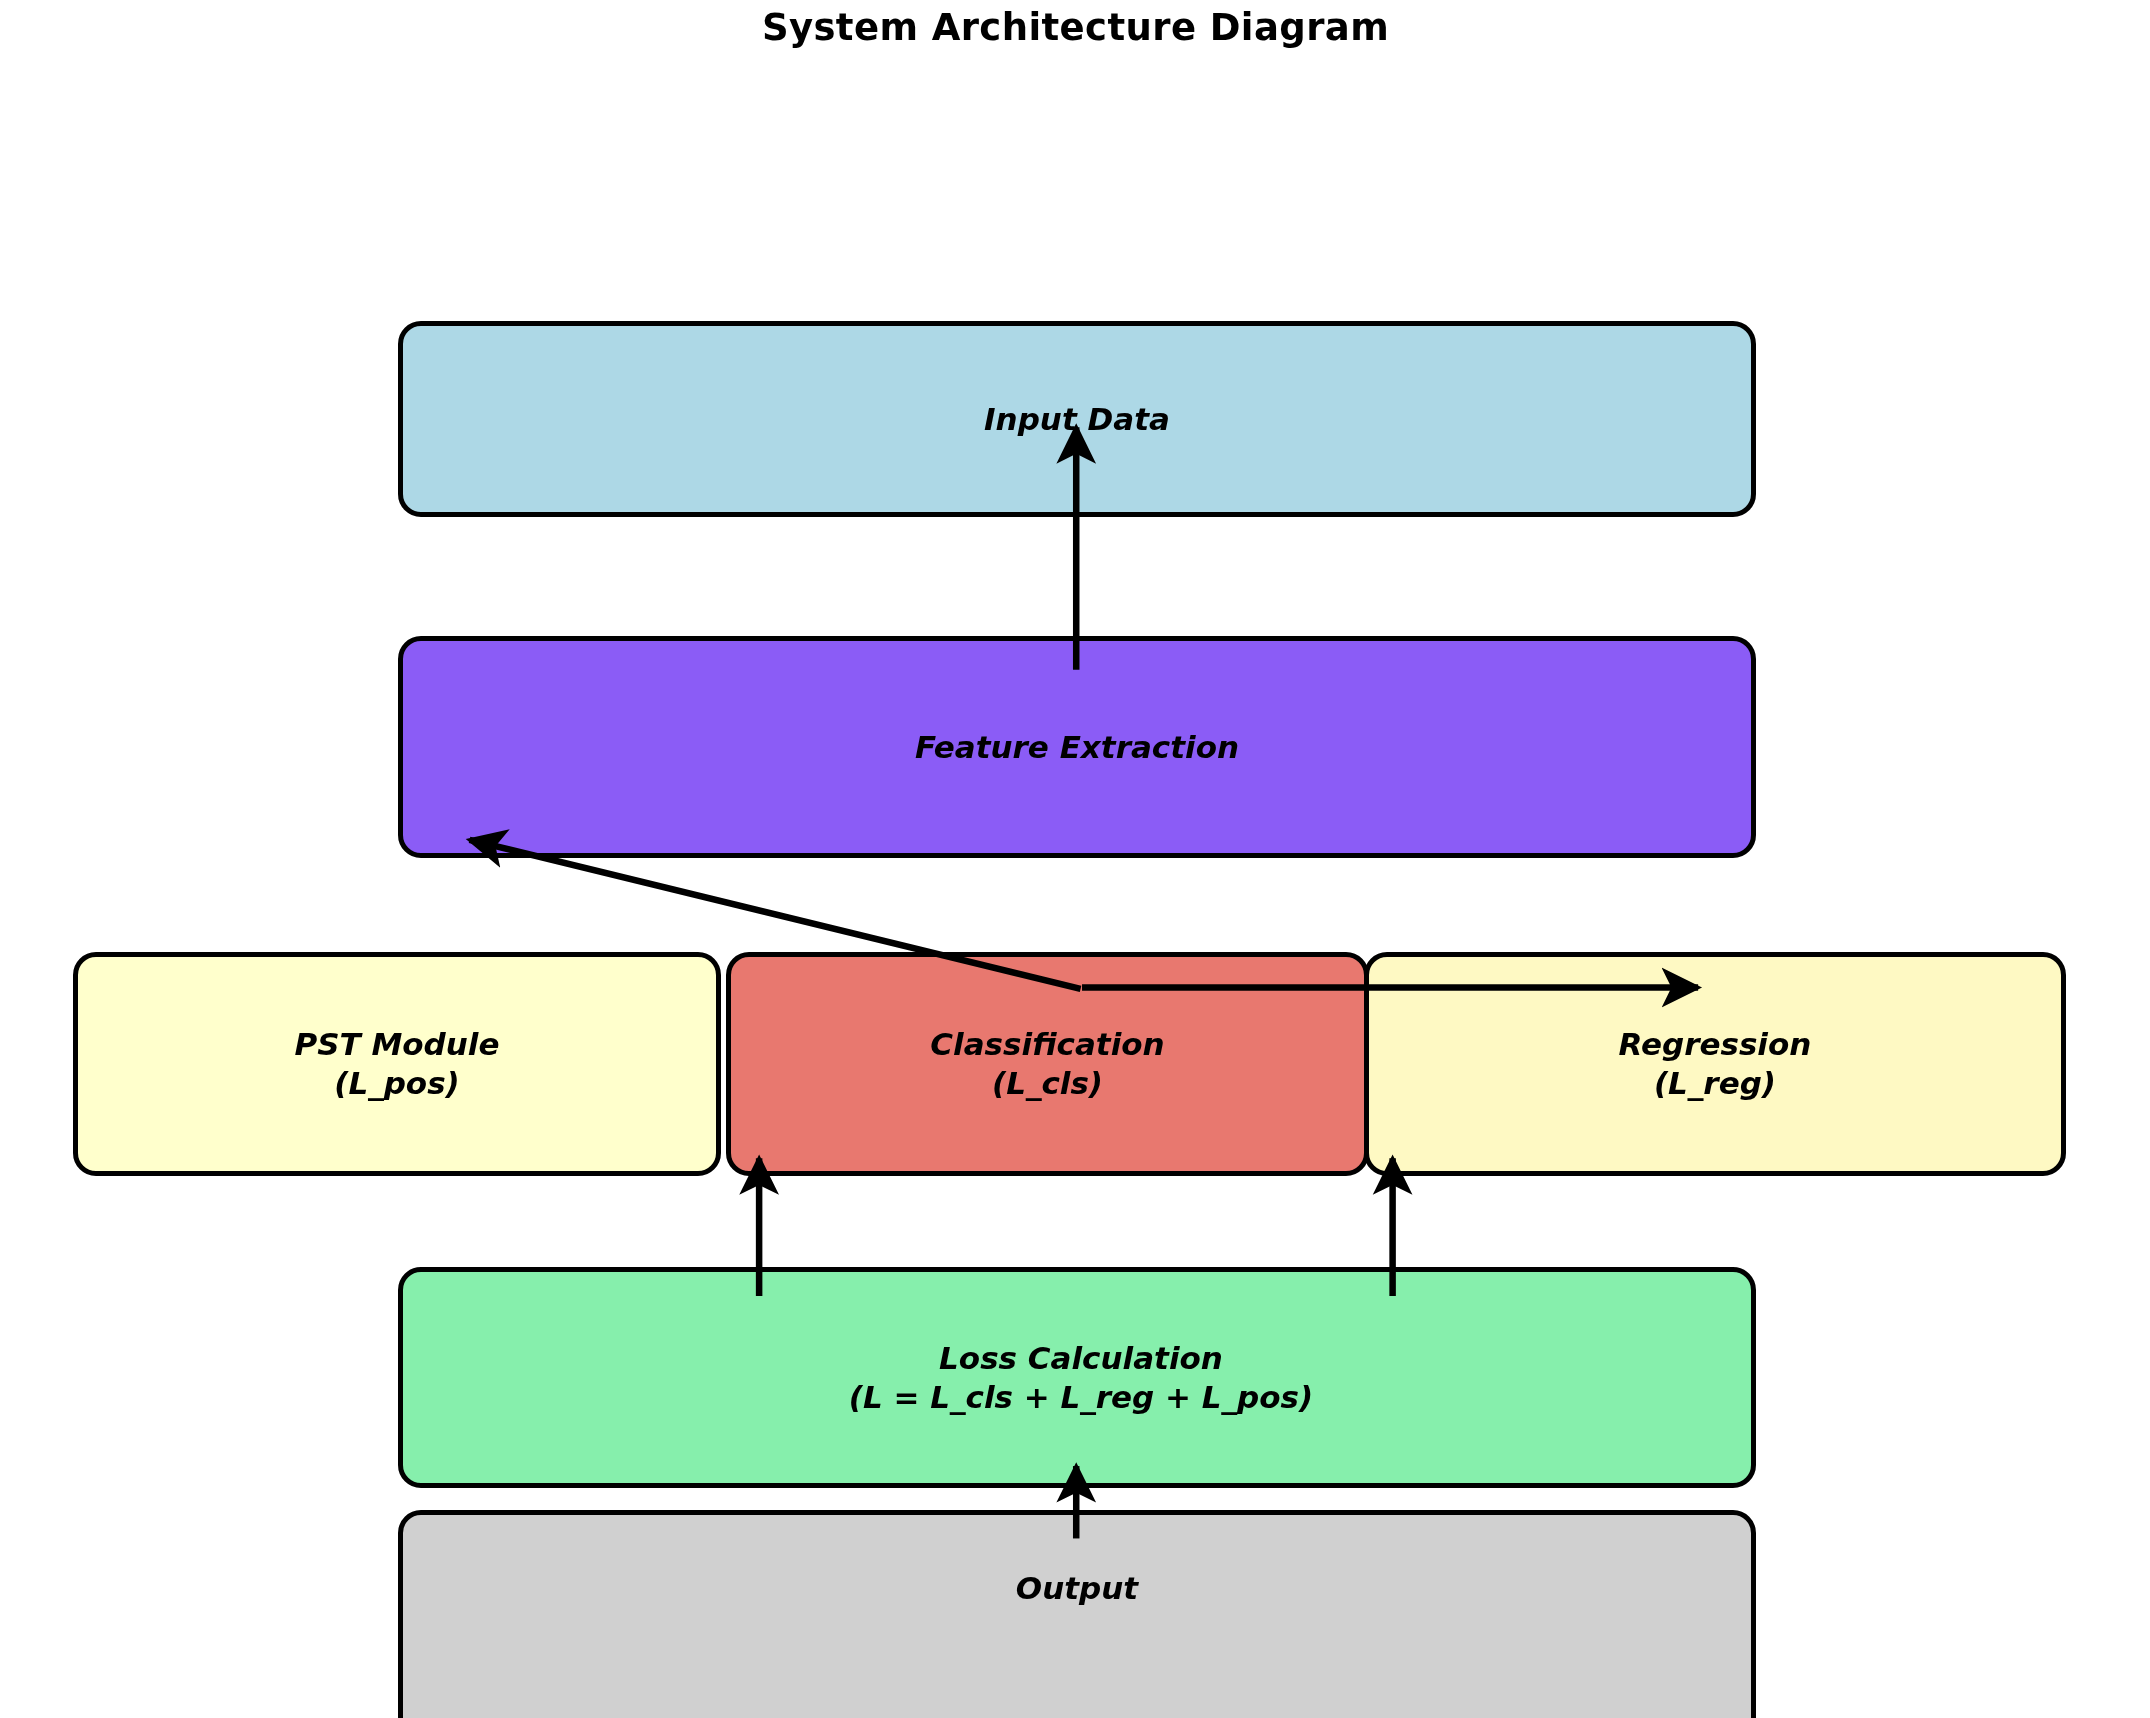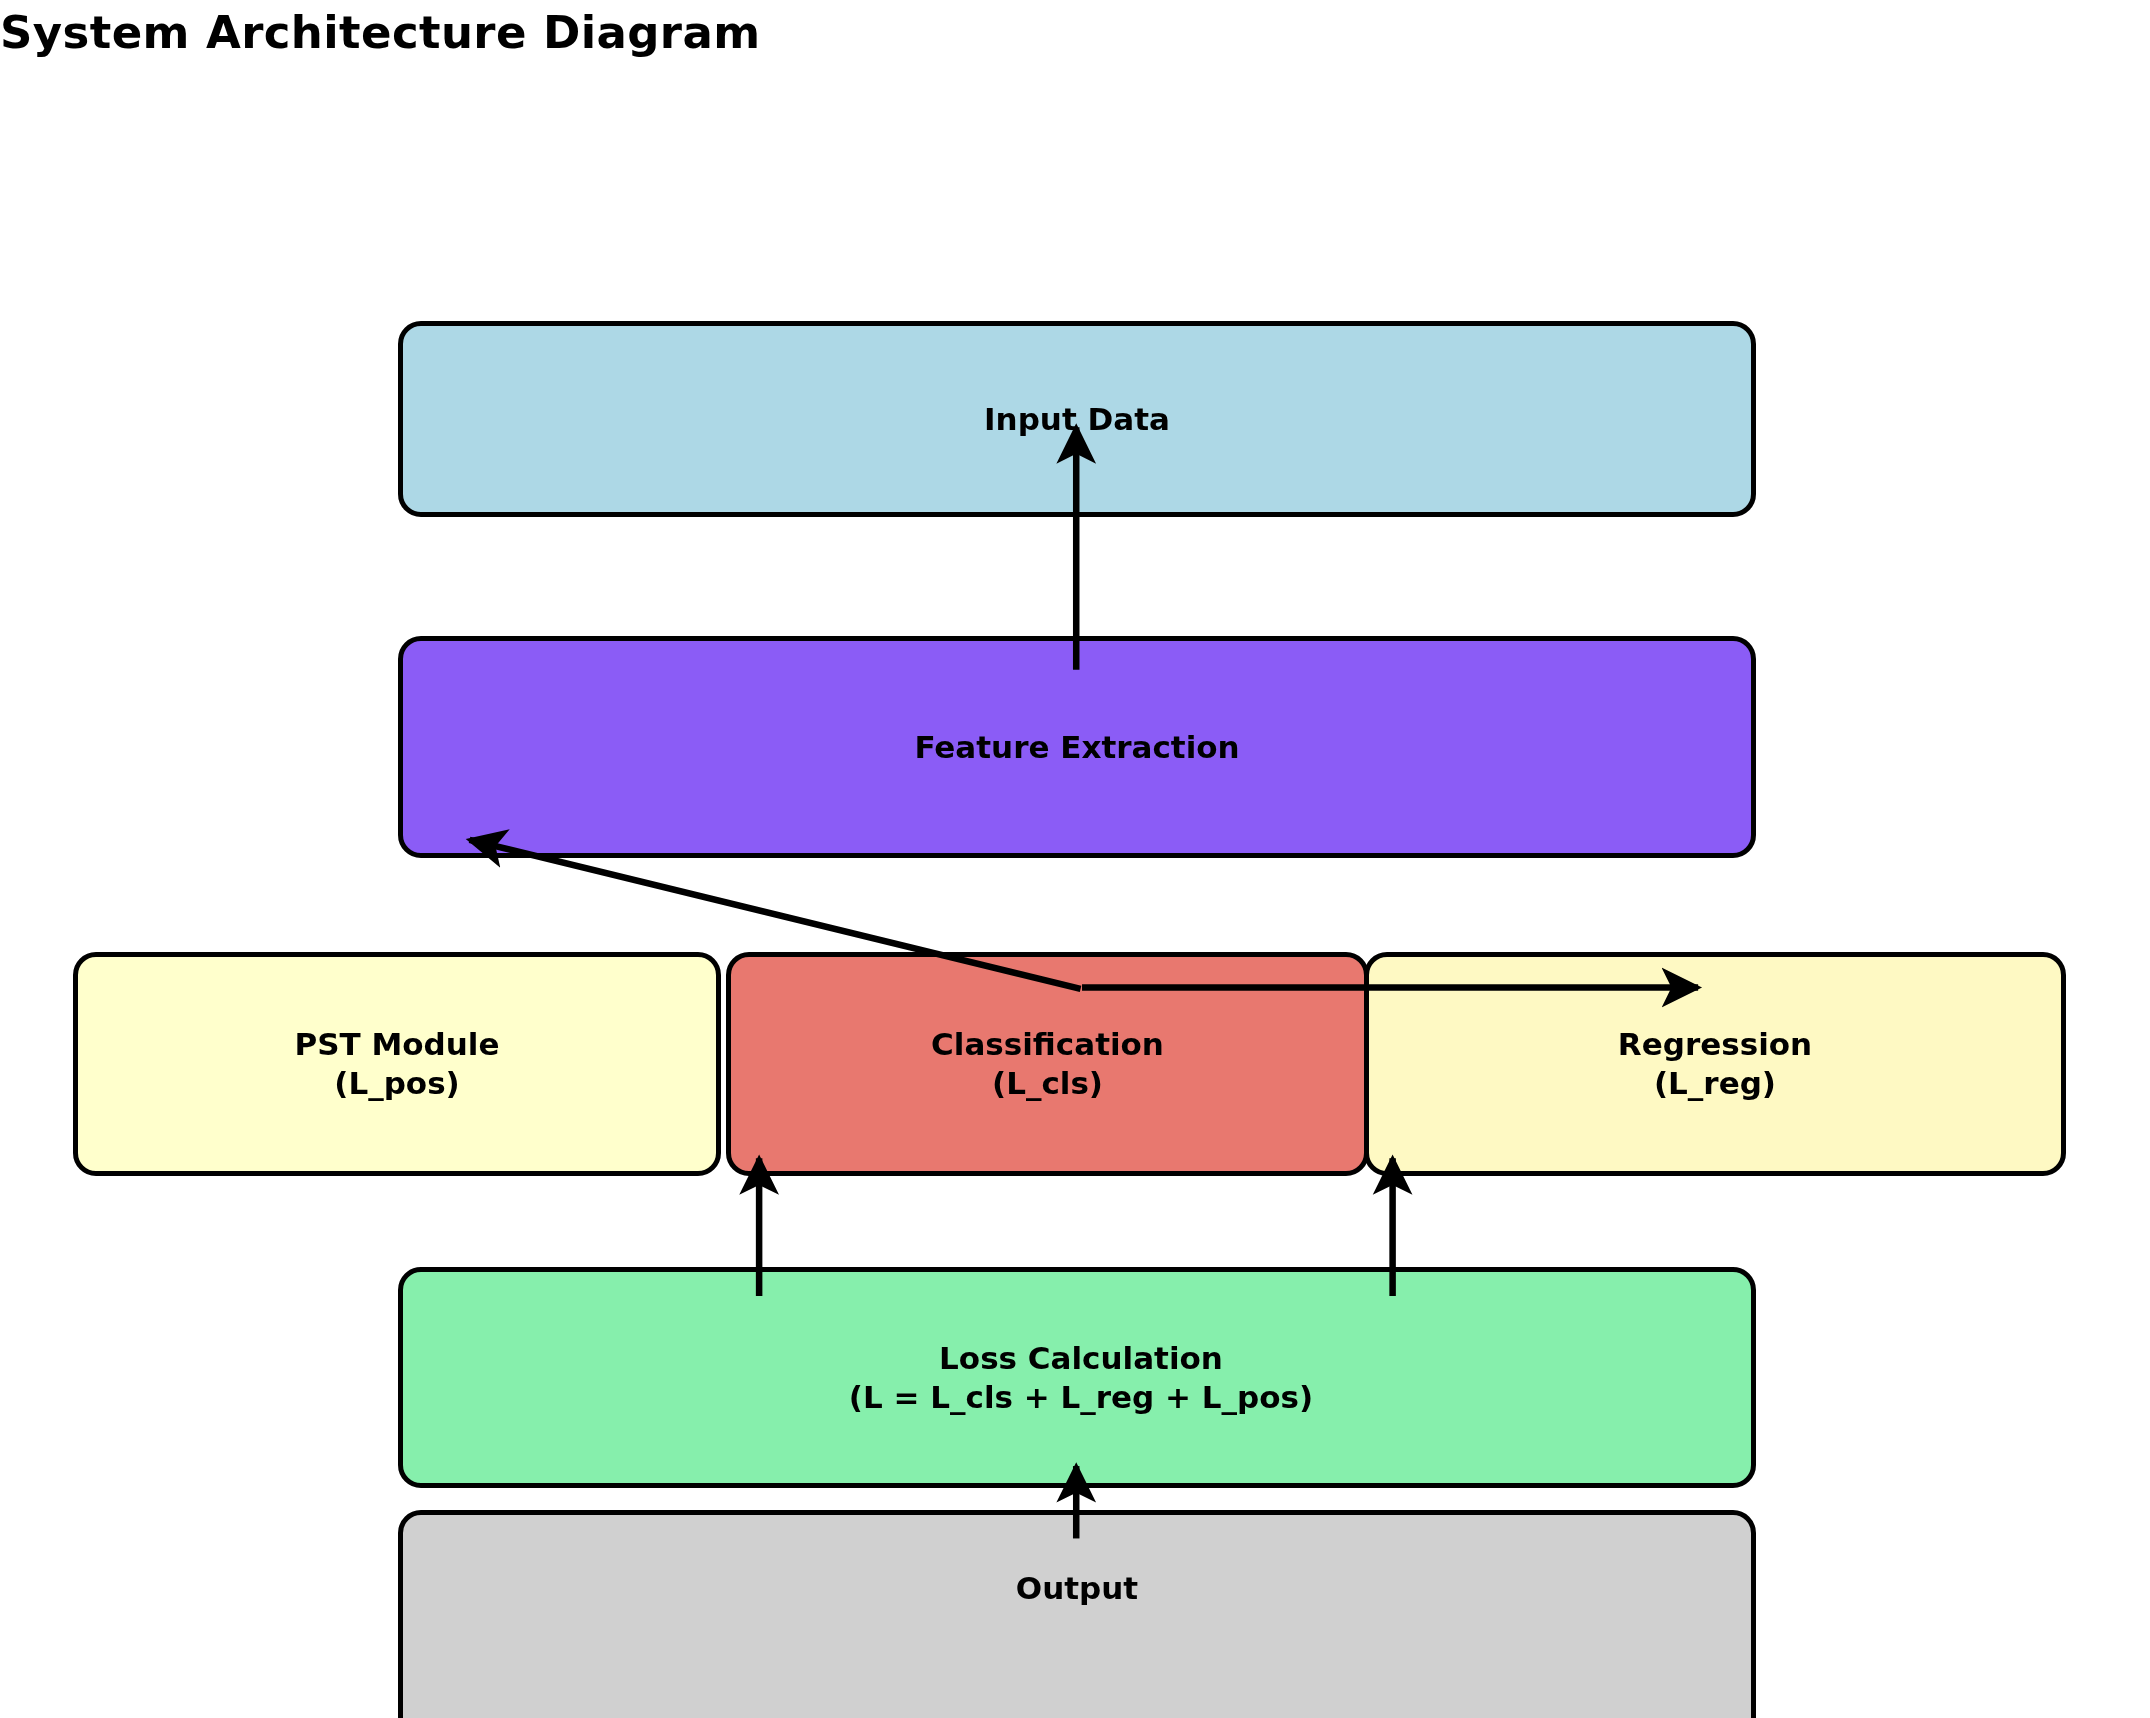--- a/index.html
+++ b/index.html
@@ -19,21 +19,22 @@
     height: 1718px;
     background: #ffffff;
   }
 
   
   #page-title {
     position: absolute;
     left: 0;
     top: 5.8px;
     width: 2151px;
-    font-size: 45px;
+    text-align: center;
+    font-size: 37px;
     font-weight: bold;
     color: #000000;
     letter-spacing: 0.4px;
     font-family: "DejaVu Sans", sans-serif;
   }
 
   
   .node {
     position: absolute;
     box-sizing: border-box;
@@ -42,20 +43,21 @@
     display: flex;
     align-items: center;
     justify-content: center;
     text-align: center;
     color: #000000;
     font-weight: bold;
     font-size: 31px;
     line-height: 1.25;
     font-family: "DejaVu Sans", sans-serif;
     white-space: pre-line;
+    font-style: italic;
   }
 
   #node-input       { left: 398px;  top: 321px;  width: 1358px; height: 196px;  background: #ADD8E6; }
   #node-feature     { left: 398px;  top: 636px;  width: 1358px; height: 222px;  background: #90EE90; }
   #node-pst         { left: 73px;  top: 952px; width: 648px;  height: 224px;  background: #FFFFCC;
                       z-index: 2; }
   #node-cls         { left: 726px; top: 952px; width: 643px;  height: 224px;  background: #E8786F;
                       z-index: 3; text-align: center; }
   #node-reg         { left: 1364px; top: 952px; width: 702px;  height: 224px;  background: #DD9FE0;
                       z-index: 2; }

